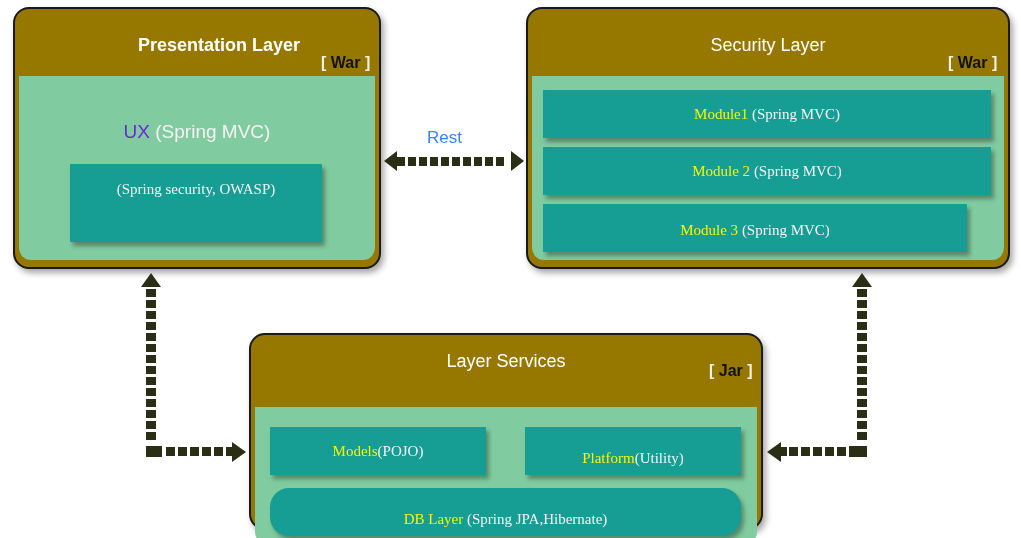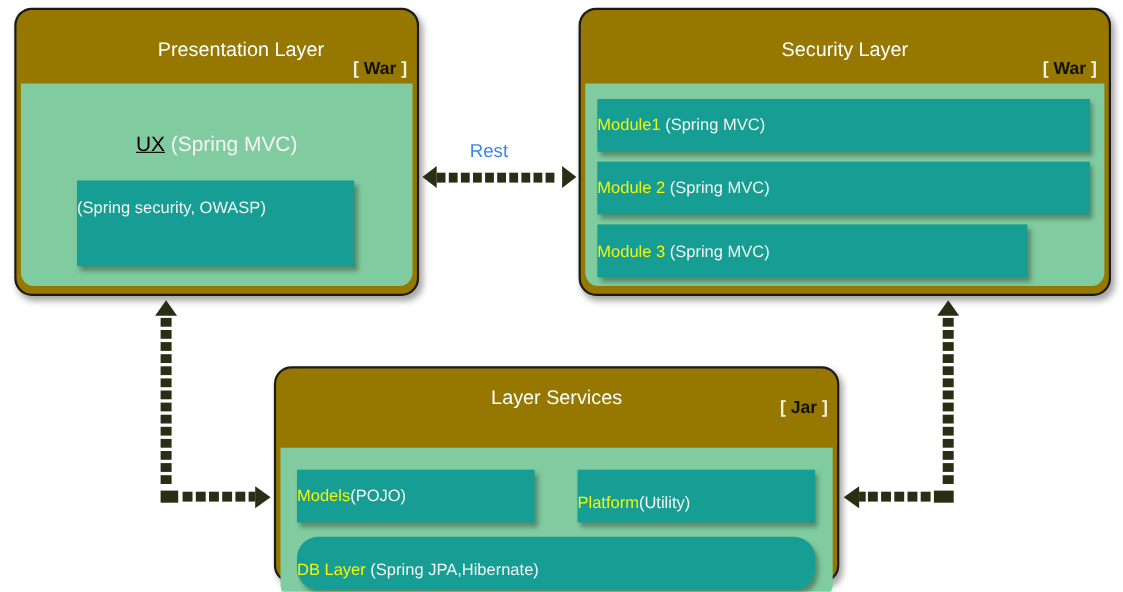--- a/index.html
+++ b/index.html
@@ -12,53 +12,54 @@
     background: #967800;
     border: 2px solid #1a1a1a;
     border-radius: 16px;
     box-shadow: 3px 4px 6px rgba(0,0,0,0.35);
     box-sizing: border-box;
   }
   .layer-title {
     position: absolute; left: 0; right: 0; text-align: center;
     color: #ffffff; font-size: 18px;
   }
-  .layer-title.bold { font-weight: normal; margin-left: 44px; }
+  .layer-title.bold { font-weight: bold; margin-left: 44px; }
   .pkg {
     position: absolute; font-size: 16px; font-weight: bold; color: #111;
   }
   .pkg .br { color: #f2f2e6; font-weight: bold; }
   .inner {
     position: absolute; background: #80cba0; border-radius: 0 0 12px 12px;
     box-sizing: border-box;
   }
   .box {
     position: absolute; background: #169e94;
     box-shadow: 3px 4px 4px rgba(40,60,40,0.45);
-    font-size: 15px; color: #f4f4f4;
+    text-align: center; font-size: 15px; color: #f4f4f4;
     box-sizing: border-box;
+    font-family: Liberation Serif, serif;
   }
   .hl { color: #f5f50a; }
   .wt { color: #f4f4f4; }
   svg.arrows { position: absolute; left: 0; top: 0; }
   .rest-label { position: absolute; font-size: 17px; color: #3b82f6; }
 </style>
 </head>
 <body>
 
 <div class="layer" style="left:13px; top:7px; width:368px; height:262px;">
   <div class="layer-title bold" style="top:26px;">Presentation Layer</div>
   <div class="pkg" style="left:306px; top:45px;">
     <span class="br">[</span>
     <span>War</span>
     <span class="br">]</span>
   </div>
   <div class="inner" style="left:4px; top:67px; width:356px; height:184px;">
     <div style="position:absolute; left:0; right:0; top:45px; text-align:center; font-size:19px;">
-      <span style="color:#000000;text-decoration:underline;">UX</span>
+      <span style="color:#6d28d9;">UX</span>
       <span class="wt">(Spring MVC)</span>
     </div>
     <div class="box" style="left:51px; top:88px; width:252px; height:78px; padding-top:16px;">
       <div style="margin-top:1px;">(Spring security, OWASP)</div>
     </div>
   </div>
 </div>
 
 <div class="layer" style="left:526px; top:7px; width:484px; height:262px;">
   <div class="layer-title" style="top:26px;">Security Layer</div>
@@ -69,21 +70,21 @@
   </div>
   <div class="inner" style="left:4px; top:67px; width:472px; height:184px;">
     <div class="box" style="left:11px; top:14px; width:448px; height:48px; line-height:48px;">
       <span class="hl">Module1</span>
       <span>(Spring MVC)</span>
     </div>
     <div class="box" style="left:11px; top:71px; width:448px; height:48px; line-height:48px;">
       <span class="hl">Module 2</span>
       <span>(Spring MVC)</span>
     </div>
-    <div class="box" style="left:11px; top:128px; width:391px; height:48px; line-height:52px;">
+    <div class="box" style="left:11px; top:128px; width:424px; height:48px; line-height:52px;">
       <span class="hl">Module 3</span>
       <span>(Spring MVC)</span>
     </div>
   </div>
 </div>
 
 <div class="layer" style="left:249px; top:333px; width:514px; height:197px;">
   <div class="layer-title" style="top:16px;">Layer Services</div>
   <div class="pkg" style="left:458px; top:27px;">
     <span class="br">[</span>

